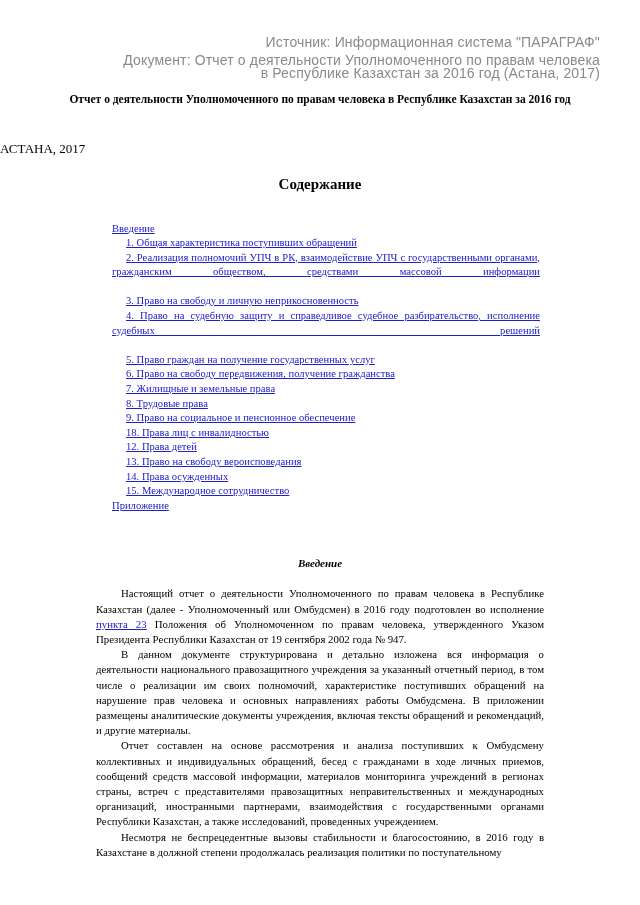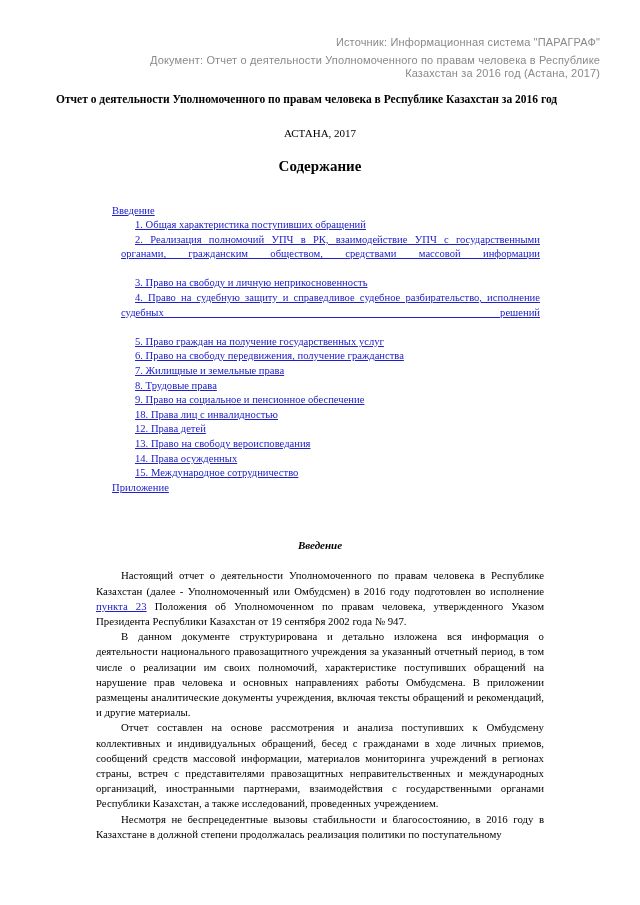--- a/index.html
+++ b/index.html
@@ -20,40 +20,40 @@
     box-sizing: border-box;
     padding: 0;
     position: relative;
     background: #ffffff;
   }
 
   
   .meta {
     color: #8a8a8a;
     font-family: "Liberation Sans", "DejaVu Sans", sans-serif;
-    font-size: 11px;
+    font-size: 14px;
     line-height: 13px;
     text-align: right;
     padding-right: 40px;
     padding-left: 120px;
   }
   .meta .src { padding-top: 36px; letter-spacing: .15px; }
   .meta .doc { padding-top: 5px; letter-spacing: .15px; }
 
   
   .doc-title {
+    text-align: center;
     font-weight: bold;
     font-size: 11.5px;
     line-height: 15.5px;
     margin: 12px 56px 0 56px;
   }
   .place-date {
-    text-align: center;
-    font-size: 11px;
-    margin-top: 19px;
+    font-size: 13px;
+    margin-top: 33px;
   }
   .contents-heading {
     text-align: center;
     font-weight: bold;
     font-size: 15px;
     margin-top: 19px;
   }
 
   
   .toc {
@@ -63,21 +63,21 @@
   .toc a {
     color: #2020c8;
     text-decoration: underline;
     font-size: 10.6px;
     line-height: 14.6px;
     display: block;
     text-align: justify;
     text-justify: inter-word;
     cursor: pointer;
   }
-  .toc a.indent { text-indent: 14px; margin-left: 9px; }
+  .toc a.indent { text-indent: 14px; }
   .toc a.just { text-align: justify; font-family: Liberation Serif, serif; }
   .toc a.just::after {
     content: "";
     display: inline-block;
     width: 100%;
   }
 
   
   .section-heading {
     text-align: center;

